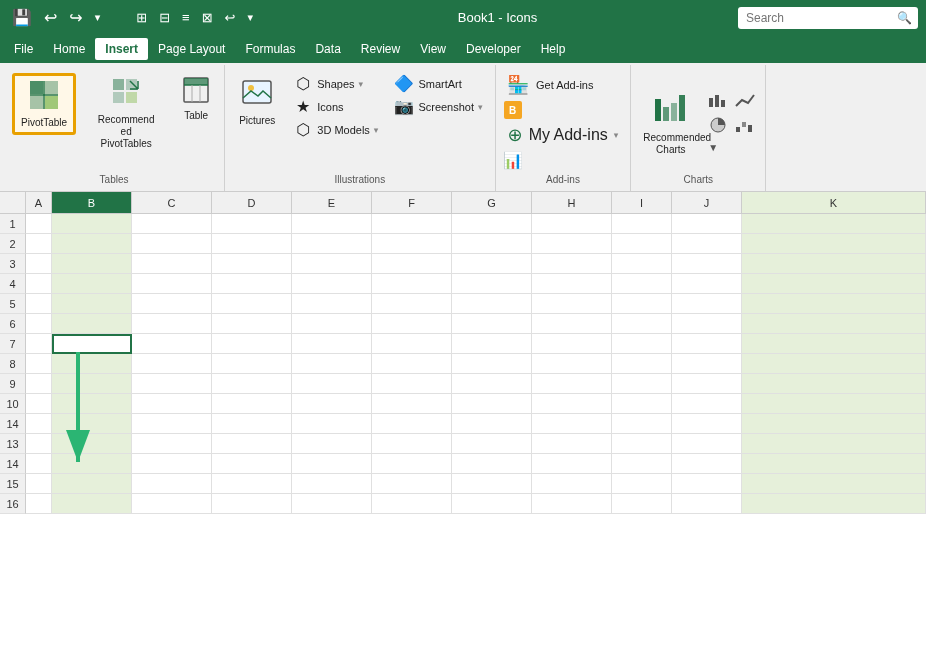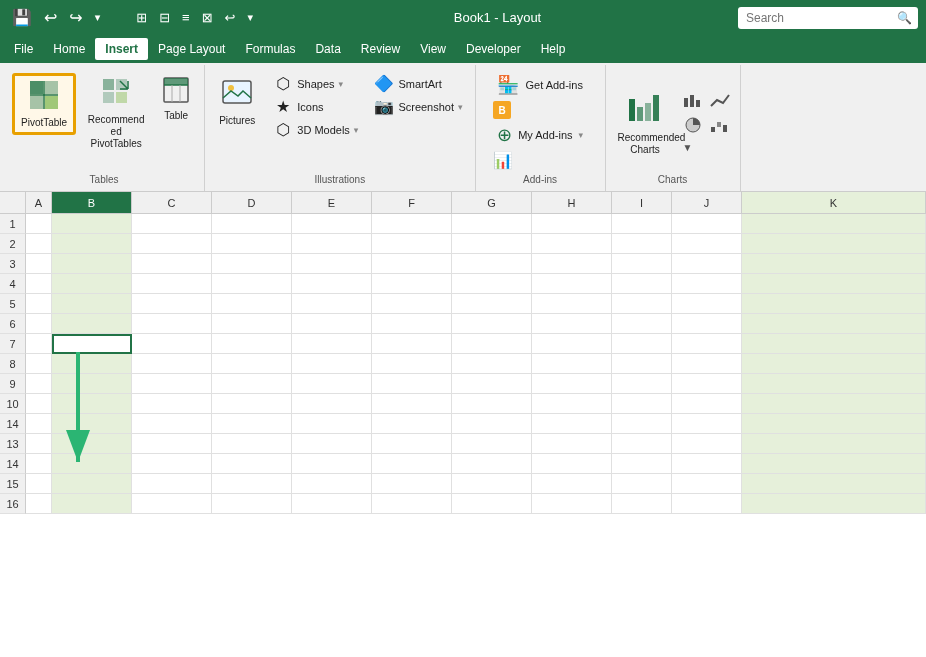--- a/index.html
+++ b/index.html
@@ -71,21 +71,21 @@
     .ribbon-group-label {
       font-size: 10px;
       color: #555;
       margin-top: auto;
       padding-top: 4px;
       padding-bottom: 2px;
     }
     .ribbon-group-content {
       display: flex;
       align-items: flex-start;
-      gap: 4px;
+      gap: 14px;
       flex: 1;
       padding-top: 4px;
     }
     .ribbon-btn {
       display: flex;
       flex-direction: column;
       align-items: center;
       cursor: pointer;
       padding: 3px 6px;
       border-radius: 3px;
@@ -258,21 +258,21 @@
       <span class="tb-icon" style="font-size:11px;">▾</span>
       <span style="width:20px;"></span>
       <span class="tb-icon" style="font-size:13px;">⊞</span>
       <span class="tb-icon" style="font-size:13px;">⊟</span>
       <span class="tb-icon" style="font-size:13px;">≡</span>
       <span class="tb-icon" style="font-size:13px;">⊠</span>
       <span class="tb-icon" style="font-size:13px;">↩</span>
       <span class="tb-icon" style="font-size:11px;">▾</span>
     </div>
     <div class="title-bar-center">
-      <span>Book1 - Layout</span>
+      <span>Book1 - Icons</span>
     </div>
     <div class="search-container">
       <input class="title-bar-search" type="text" placeholder="Search" style="">
       <span class="search-icon-inner">🔍</span>
     </div>
   </div>
 
   <div class="menu-bar">
     <div class="menu-item">File</div>
     <div class="menu-item">Home</div>
@@ -386,21 +386,21 @@
         <div class="ribbon-small-btn" style="gap:6px;">
           <span style="font-size:18px; color:#217346;">🏪</span>
           <span style="font-size:11px;">Get Add-ins</span>
         </div>
         <div style="display:flex; align-items:center; gap:4px;">
           <span style="font-size:14px; color:#f5a623; background:#f5a623; border-radius:2px; width:18px; height:18px; display:inline-flex; align-items:center; justify-content:center; color:white; font-size:10px; font-weight:bold;">B</span>
           <span style="font-size:11px; color:#888; flex:1;"></span>
         </div>
         <div class="ribbon-small-btn" style="gap:6px;">
           <span style="font-size:18px; color:#217346;">⊕</span>
-          <span style="font-size:11px;">My Add-ins</span>
+          <span style="font-size:16px;">My Add-ins</span>
           <span style="font-size:9px; color:#888;">▾</span>
         </div>
 
         <div style="display:flex; align-items:center; gap:4px;">
           <span style="font-size:16px; color:#217346;">📊</span>
         </div>
       </div>
       <div class="ribbon-group-label">Add-ins</div>
     </div>
 

